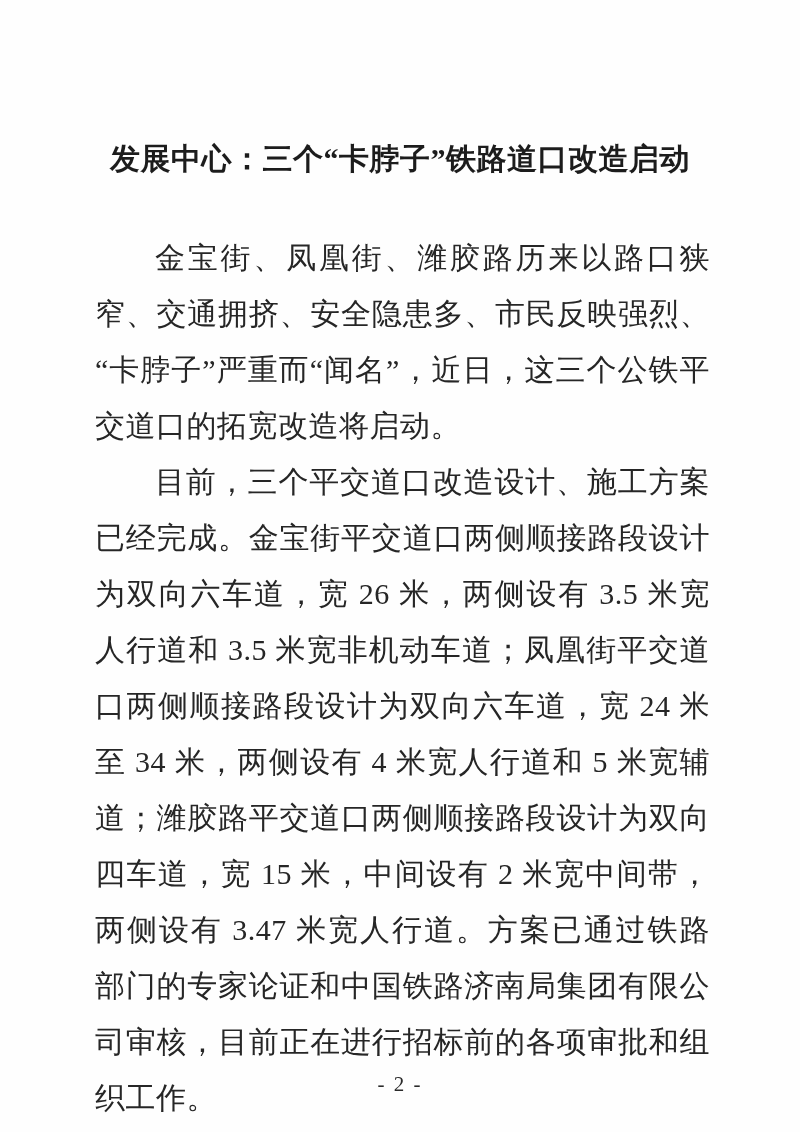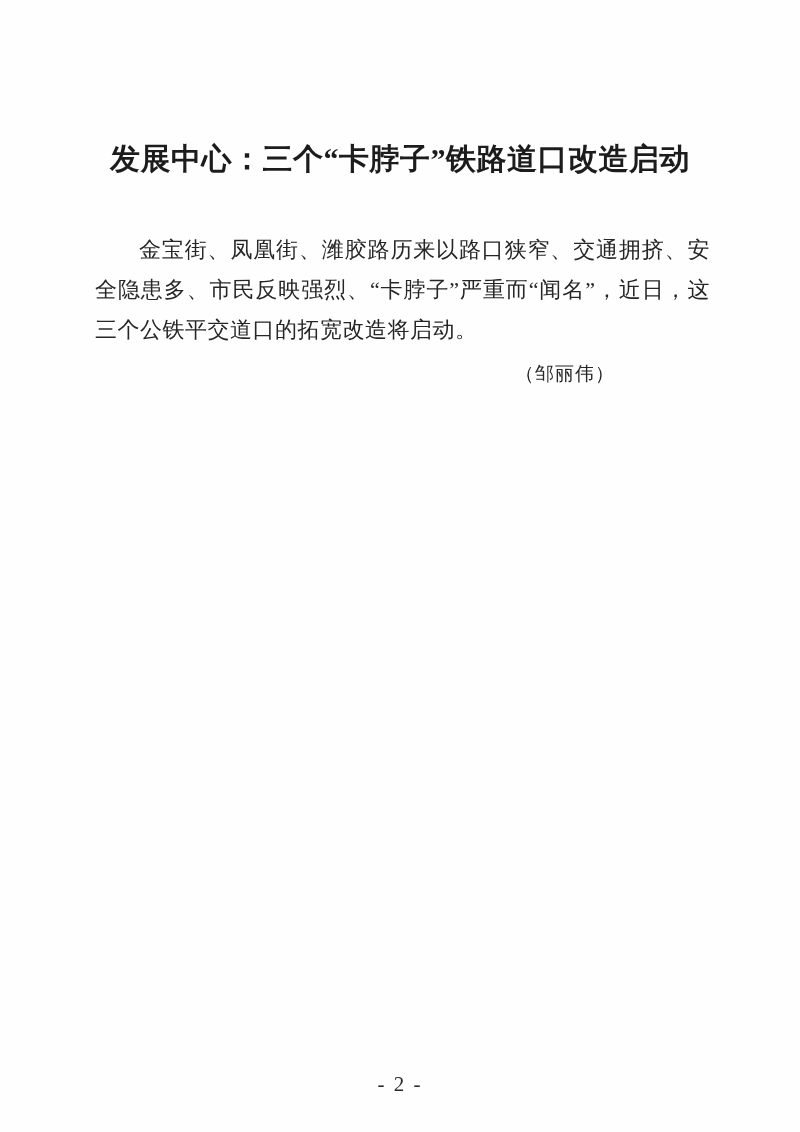--- a/index.html
+++ b/index.html
@@ -25,22 +25,22 @@
     line-height: 46px;
     font-weight: bold;
     color: #1c1c1c;
     letter-spacing: 0.5px;
   }
   .doc-body {
     margin: 48px 90px 0 95px;
   }
   .doc-body p {
     margin: 0;
-    font-size: 22px;
-    line-height: 40px;
+    font-size: 30px;
+    line-height: 56px;
     text-align: justify;
     text-justify: inter-ideograph;
     text-indent: 2em;
     letter-spacing: 0.5px;
   }
   .signature-line {
     margin: 4px 185px 0 95px;
     font-size: 19px;
     line-height: 40px;
     text-align: right;
@@ -59,19 +59,20 @@
 </style>
 </head>
 <body>
 
 <div class="page">
 
   <h1 class="doc-title">发展中心：三个“卡脖子”铁路道口改造启动</h1>
 
   <div class="doc-body">
     <p>金宝街、凤凰街、潍胶路历来以路口狭窄、交通拥挤、安全隐患多、市民反映强烈、“卡脖子”严重而“闻名”，近日，这三个公铁平交道口的拓宽改造将启动。</p>
+    <p>目前，三个平交道口改造设计、施工方案已经完成。金宝街平交道口两侧顺接路段设计为双向六车道，宽 26 米，两侧设有 3.5 米宽人行道和 3.5 米宽非机动车道；凤凰街平交道口两侧顺接路段设计为双向六车道，宽 24 米至 34 米，两侧设有 4 米宽人行道和 5 米宽辅道；潍胶路平交道口两侧顺接路段设计为双向四车道，宽 15 米，中间设有 2 米宽中间带，两侧设有 3.47 米宽人行道。方案已通过铁路部门的专家论证和中国铁路济南局集团有限公司审核，目前正在进行招标前的各项审批和组织工作。</p>
   </div>
 
   <div class="signature-line">（邹丽伟）</div>
 
   <div class="page-footer">- 2 -</div>
 
 </div>
 
 </body></html>

